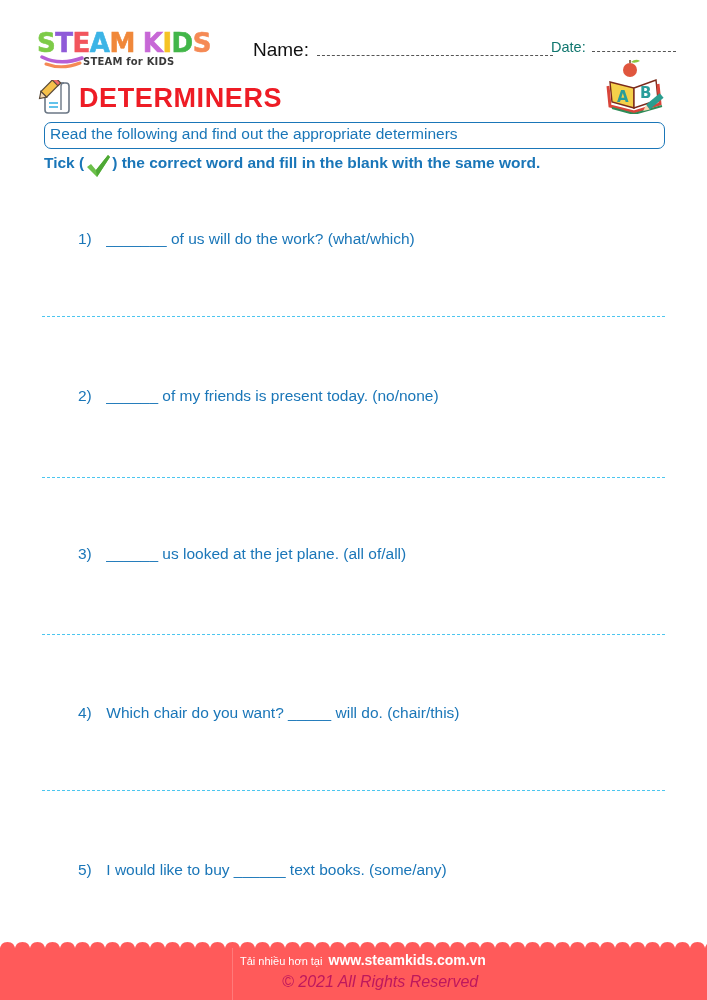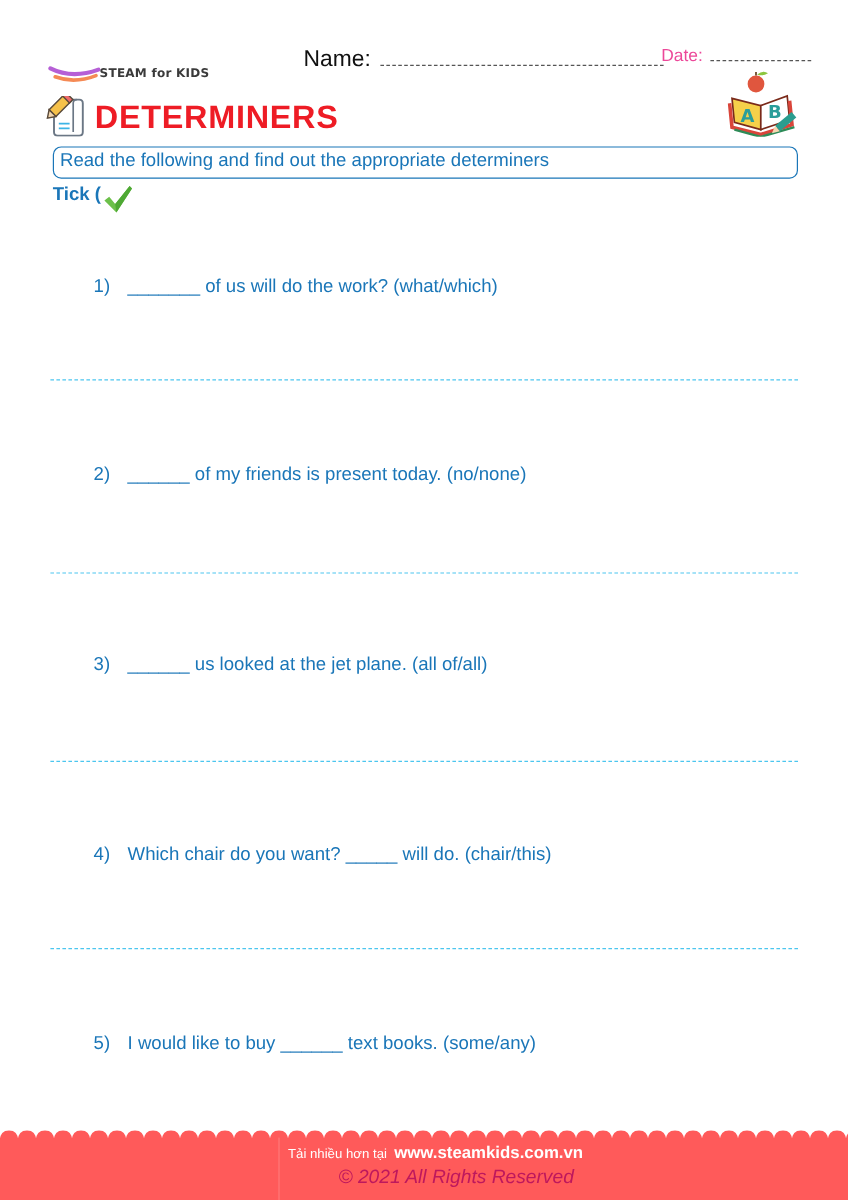--- a/index.html
+++ b/index.html
@@ -8,21 +8,21 @@
 
     
     .logo { position: absolute; left: 37px; top: 28px; width: 200px; height: 44px; }
     .logo-word { position: absolute; left: 0; top: 0; font-family: "DejaVu Sans", sans-serif; font-weight: 900; font-size: 26px; letter-spacing: -0.5px; line-height: 30px; white-space: nowrap; }
     .logo-word span { display: inline-block; -webkit-text-stroke: 0.6px currentColor; }
     .logo-sub { position: absolute; left: 46px; top: 28px; font-family: "DejaVu Sans", sans-serif; font-weight: bold; font-size: 10px; color: #3a3a3a; letter-spacing: 0.2px; }
     .logo-swoosh { position: absolute; left: 3px; top: 26px; width: 44px; height: 16px; }
 
     .name-field { position: absolute; left: 253px; top: 39px; font-family: "Liberation Sans", sans-serif; font-size: 19px; color: #111; display: flex; align-items: baseline; }
     .name-line { display: inline-block; width: 236px; margin-left: 8px; border-bottom: 1px dashed #555; height: 12px; }
-    .date-field { position: absolute; left: 551px; top: 39px; font-size: 14.5px; color: #ec4899; display: flex; align-items: baseline; }
+    .date-field { position: absolute; left: 551px; top: 39px; font-size: 14.5px; color: #0f766e; display: flex; align-items: baseline; }
     .date-line { display: inline-block; width: 84px; margin-left: 6px; border-bottom: 1px dashed #555; height: 12px; }
 
     .title-icon { position: absolute; left: 38px; top: 80px; width: 32px; height: 34px; }
     .title { position: absolute; left: 79px; top: 83px; font-family: "Liberation Sans", sans-serif; font-weight: bold; font-size: 27px; color: #ee1c25; letter-spacing: 0.6px; line-height: 30px; }
     .book-icon { position: absolute; left: 606px; top: 58px; width: 62px; height: 56px; }
 
     
     .instr-box { position: absolute; left: 44px; top: 122px; width: 621px; height: 27px; border: 1.5px solid #1a76b8; border-radius: 7px; }
     .instr-text { position: absolute; left: 5px; top: 2px; font-family: "Liberation Sans", sans-serif; font-weight: normal; font-size: 15.5px; color: #1a76b8; white-space: nowrap; }
     .tick-line { position: absolute; left: 44px; top: 154px; font-weight: bold; font-size: 15.5px; color: #1a76b8; white-space: nowrap; display: flex; align-items: flex-start; }
@@ -38,20 +38,23 @@
     .scallops { position: absolute; left: 0; top: 940px; width: 707px; height: 10px; }
     .footer-divider { position: absolute; left: 232px; top: 948px; width: 1px; height: 52px; background: #ff7a7a; }
     .footer-line1 { position: absolute; left: 240px; top: 952px; color: #fff; font-size: 11px; white-space: nowrap; }
     .footer-line1 .site { font-weight: bold; font-size: 14px; margin-left: 3px; }
     .footer-line2 { position: absolute; left: 282px; top: 973px; color: #be185d; font-size: 16px; font-style: italic; white-space: nowrap; }
   </style>
 </head>
 <body>
 
 <div class="logo">
+  <div class="logo-word">
+    <span style="color:#7dcb48">S</span><span style="color:#8f5bd8">T</span><span style="color:#f2555d">E</span><span style="color:#3cb4e6">A</span><span style="color:#f0883a">M</span><span style="width:8px"></span><span style="color:#c768d6">K</span><span style="color:#f5c326">I</span><span style="color:#42b649">D</span><span style="color:#f58a55">S</span>
+  </div>
   <svg class="logo-swoosh" viewBox="0 0 44 16">
     <path d="M2 3 Q20 12 42 4" stroke="#b65fd6" stroke-width="3.5" fill="none" stroke-linecap="round"></path>
     <path d="M6 10 Q22 16 40 9" stroke="#f58a55" stroke-width="3" fill="none" stroke-linecap="round"></path>
   </svg>
   <div class="logo-sub">STEAM for KIDS</div>
 </div>
 
 <div class="name-field">
   <span>Name:</span>
   <span class="name-line"></span>
@@ -92,20 +95,21 @@
 
 <div class="instr-box">
   <div class="instr-text">Read the following and find out the appropriate determiners</div>
 </div>
 <div class="tick-line">
   <span>Tick (</span>
   <svg class="tick-icon" viewBox="0 0 26 24">
     <path d="M2 13 L6 10 L11 16 L23 1 L25 3 L12 23 Z" fill="#6cc04a"></path>
     <path d="M11 16 L23 1 L25 3 L12 23 Z" fill="#4ea834"></path>
   </svg>
+  <span>) the correct word and fill in the blank with the same word.</span>
 </div>
 
 <div class="question" style="top:230px">
   <span class="q-num">1)</span>
   <span>_______ of us will do the work? (what/which)</span>
 </div>
 <div class="answer-line" style="top:316px"></div>
 
 <div class="question" style="top:387px">
   <span class="q-num">2)</span>

